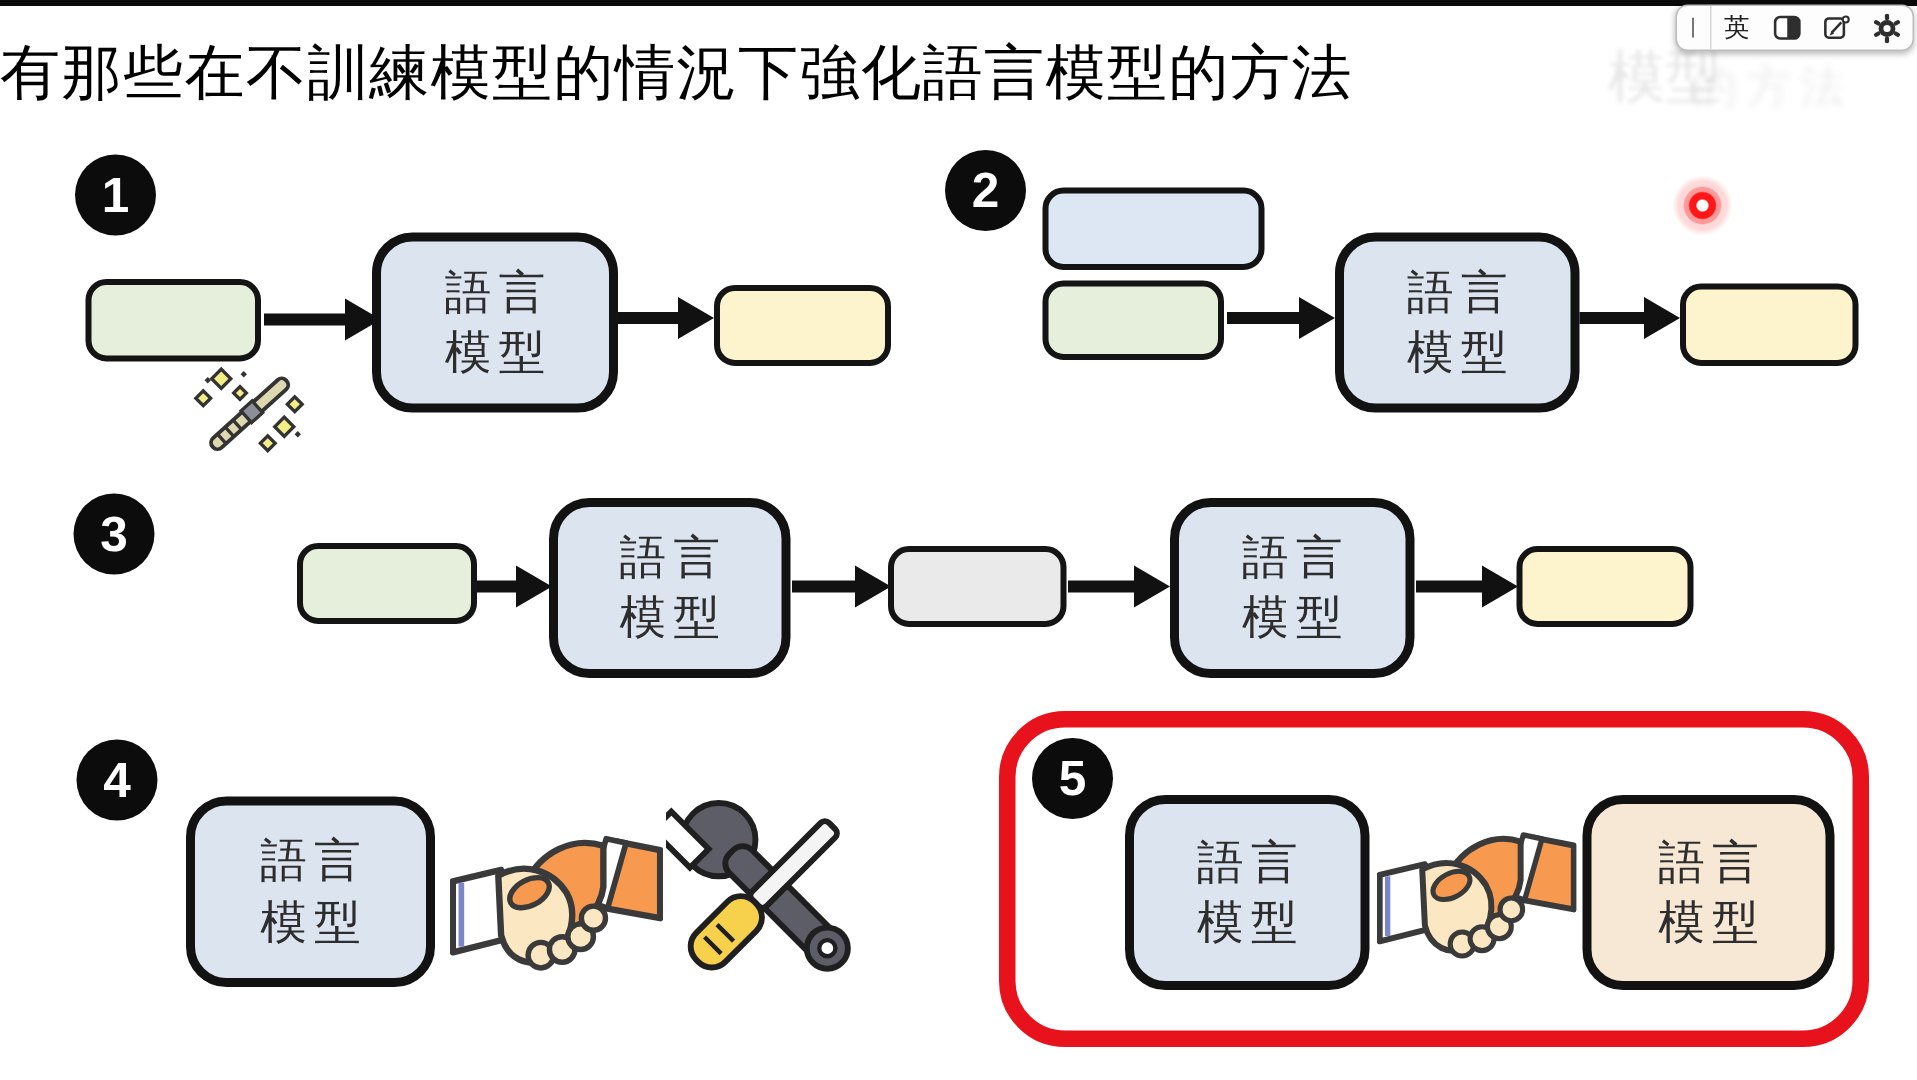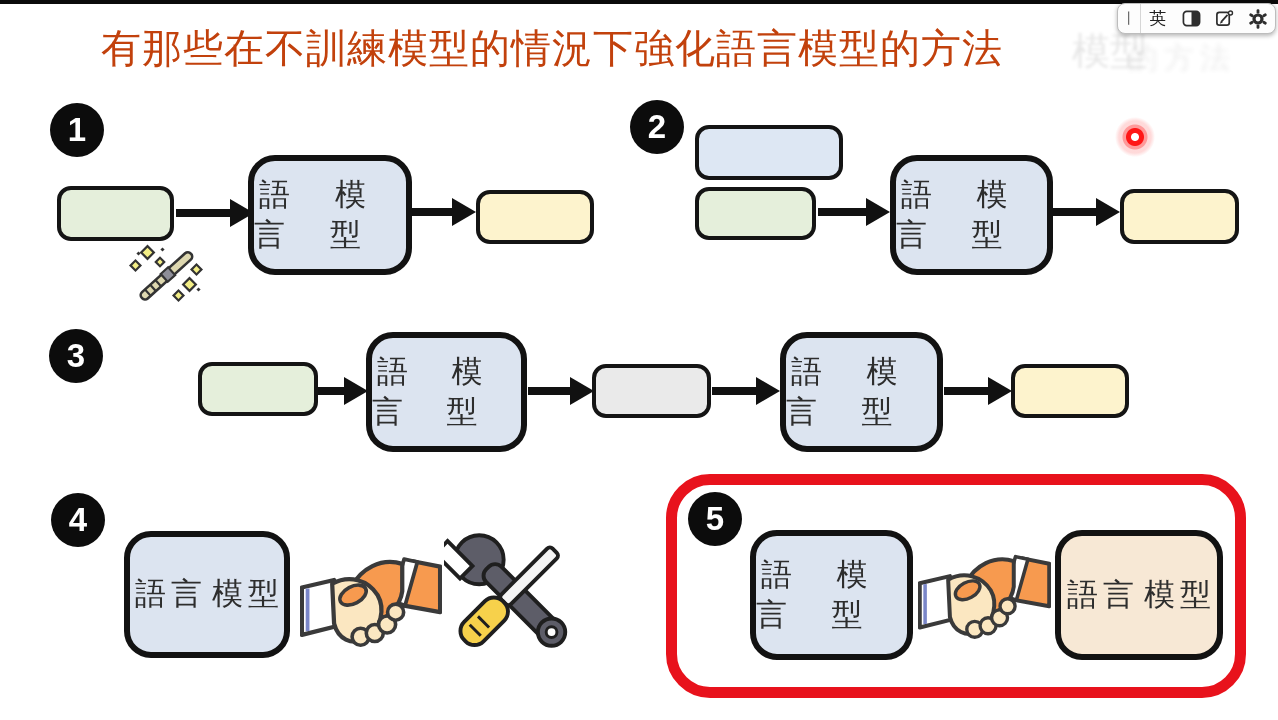--- a/index.html
+++ b/index.html
@@ -4,22 +4,22 @@
 <style>
   html,body{margin:0;padding:0;}
   body{
     width:1278px;height:720px;position:relative;overflow:hidden;
     background:#ffffff;
     font-family:"Liberation Sans","DejaVu Sans",sans-serif;
   }
   .topbar{position:absolute;left:0;top:0;width:1278px;height:4px;background:#0a0a0a;}
 
   .title{
-    position:absolute;left:0;top:21px;width:1104px;text-align:center;
-    font-size:40px;color:#c2410c;letter-spacing:1px;white-space:nowrap;
+    position:absolute;left:0;top:21px;width:1104px;text-align:left;
+    font-size:40px;color:#000000;letter-spacing:1px;white-space:nowrap;
   }
   .ghost{position:absolute;color:#555;pointer-events:none;}
   .ghost.g1{left:1072px;top:26px;font-size:38px;opacity:.14;filter:blur(1.5px);}
   .ghost.g2{left:1128px;top:38px;font-size:30px;opacity:.10;filter:blur(2px);letter-spacing:6px;}
 
   
   .imebar{
     position:absolute;left:1117px;top:3px;width:159px;height:31px;
     background:#fdfdfd;border:1.5px solid #bdbdbd;border-radius:8px;
     box-shadow:0 1.5px 4px rgba(0,0,0,.28);
@@ -43,21 +43,21 @@
   }
 
   
   .sbox{position:absolute;border:4px solid #141414;border-radius:14px;box-sizing:border-box;}
   .fill-green{background:#e5efdb;}
   .fill-yellow{background:#fdf3cd;}
   .fill-blue{background:#dde7f3;}
   .fill-gray{background:#eaeaea;}
   .lmbox{
     position:absolute;border:6px solid #121212;border-radius:27px;box-sizing:border-box;
-    background:#dce4f0;display:flex;flex-direction:row;align-items:center;justify-content:center;
+    background:#dce4f0;display:flex;flex-direction:column;align-items:center;justify-content:center;
     font-size:31px;color:#2d2d2d;letter-spacing:5px;line-height:1.3;text-indent:5px;
   }
   .lmbox.tan{background:#f7e8d5;}
 
   
   .arrow{position:absolute;height:28px;}
   .arrow::before{
     content:"";position:absolute;left:0;right:17px;top:10px;height:8px;background:#111;
   }
   .arrow::after{

